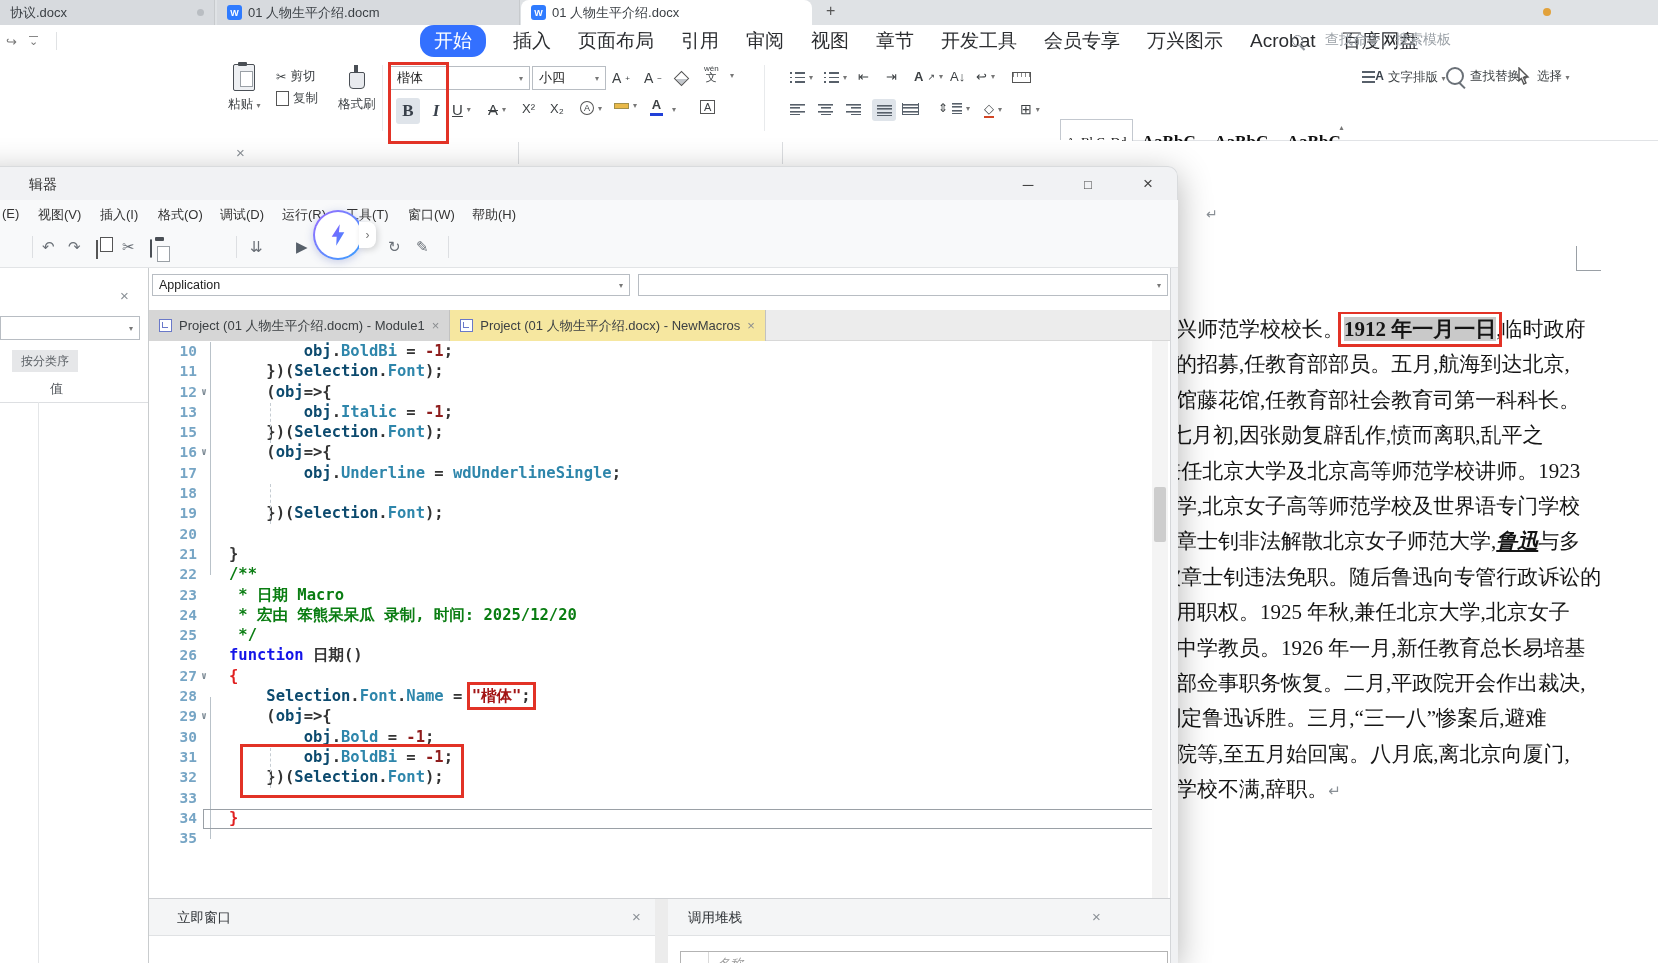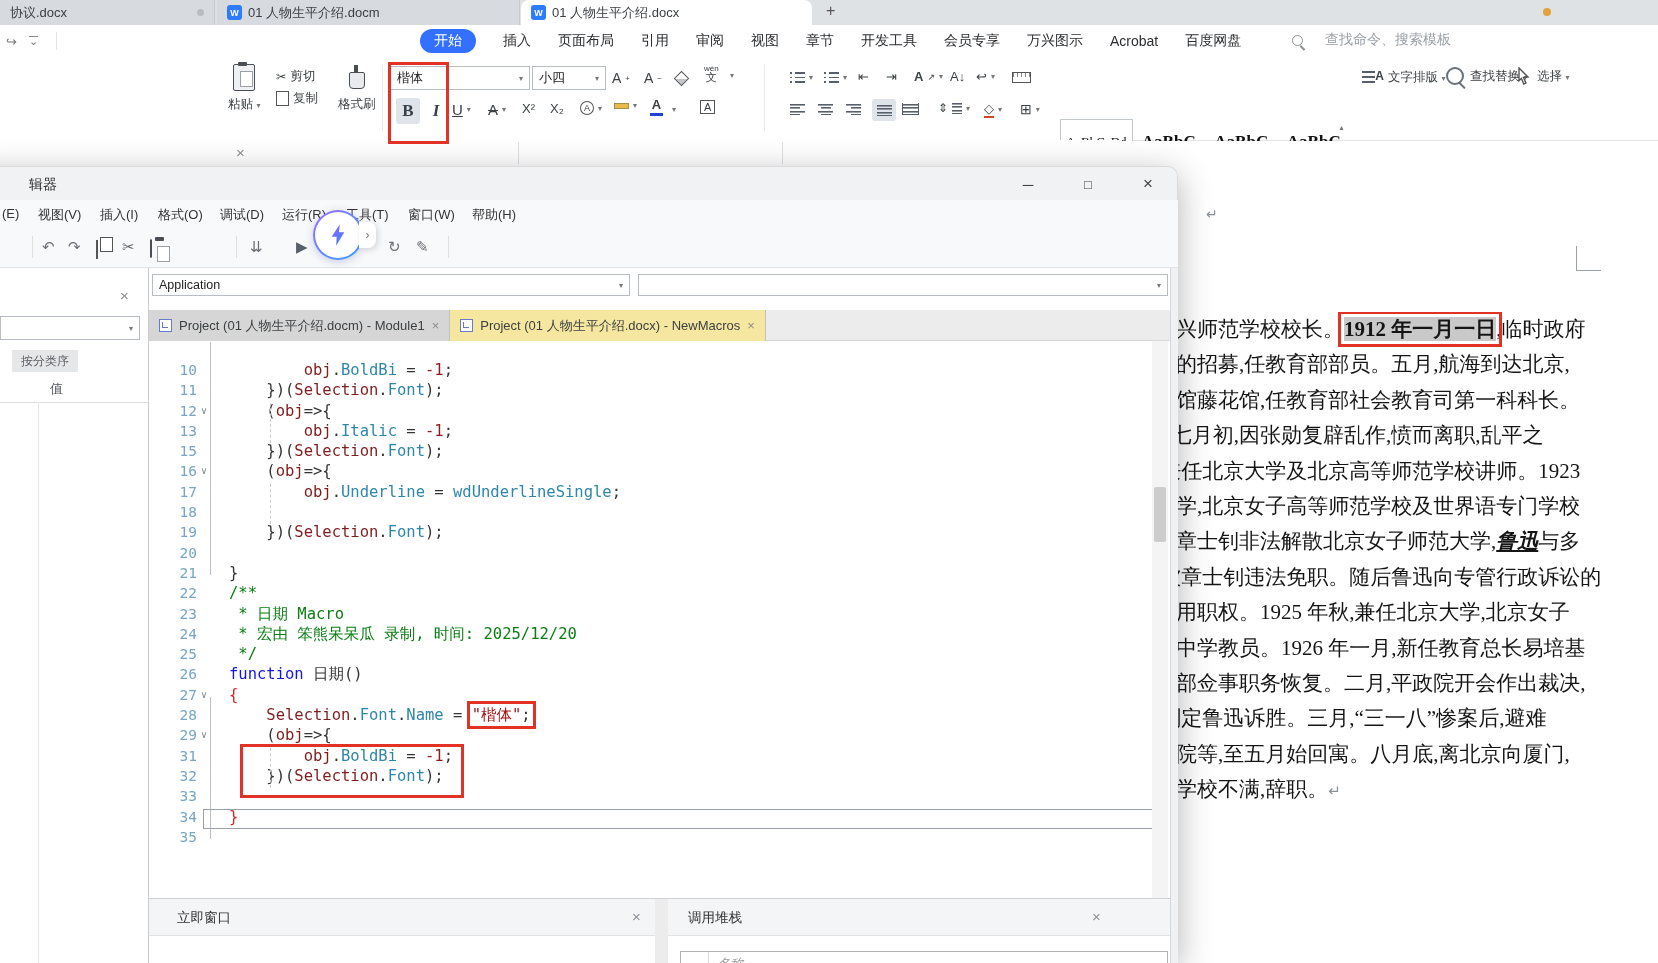--- a/index.html
+++ b/index.html
@@ -14,21 +14,21 @@
   .dtab.active{background:#ffffff;border-radius:8px 8px 0 0;}
   .wlogo{width:15px;height:15px;border-radius:3px;background:#2f7bff;color:#fff;font-size:9px;
          font-weight:bold;display:flex;align-items:center;justify-content:center;}
   .graydot{width:7px;height:7px;border-radius:50%;background:#b9bdc2;}
   .plus{position:absolute;left:826px;top:2px;font-size:16px;color:#555;}
   .amberdot{position:absolute;left:1543px;top:8px;width:8px;height:8px;border-radius:50%;background:#e2a23b;}
   
   .menurow{left:0;top:25px;width:1658px;height:32px;background:#fff;}
   .qat{position:absolute;left:0;top:0;height:32px;display:flex;align-items:center;gap:12px;padding-left:6px;color:#777;}
   .qat .sep{width:1px;height:18px;background:#e0e2e4;margin-left:6px;}
-  .rmenus{position:absolute;left:420px;top:0;height:32px;display:flex;align-items:center;gap:27px;font-size:14px;color:#2b2d30;}
+  .rmenus{position:absolute;left:420px;top:0;height:32px;display:flex;align-items:center;gap:27px;font-size:19px;color:#2b2d30;}
   .rmenu{cursor:default;white-space:nowrap;}
   .rmenu.active{background:#3370ff;color:#fff;border-radius:14px;padding:3px 14px;}
   .ribsearch{position:absolute;left:1292px;top:6px;display:flex;align-items:center;gap:22px;color:#9aa0a6;font-size:14px;}
   .mag{width:9px;height:9px;border:1.6px solid #8a9096;border-radius:50%;position:relative;}
   .mag::after{content:"";position:absolute;left:8px;top:9px;width:6px;height:1.6px;background:#8a9096;transform:rotate(45deg);transform-origin:0 0;}
   
   .ribbon{left:0;top:57px;width:1658px;height:83px;background:#fff;border-bottom:1px solid #e1e3e6;font-size:12.5px;color:#3c4043;}
   .rb{position:absolute;display:flex;align-items:center;gap:4px;white-space:nowrap;}
   .arr{font-size:8px;color:#777;}
   .combo{position:absolute;border:1px solid #b8bdc3;background:#fff;display:flex;align-items:center;
@@ -114,26 +114,26 @@
   
   .objcombo{left:152px;top:274px;width:478px;height:22px;z-index:4;font-size:12.5px;}
   .proccombo{left:638px;top:274px;width:530px;height:22px;z-index:4;}
   .ctabs{left:149px;top:310px;width:1021px;height:31px;background:#ececec;z-index:4;display:flex;border-bottom:1px solid #d8d8d8;box-sizing:border-box;}
   .ctab{height:31px;display:flex;align-items:center;gap:7px;padding:0 10px;font-size:13px;color:#3c4043;background:#d6d6d6;border-right:1px solid #c2c2c2;box-sizing:border-box;white-space:nowrap;}
   .ctab.active{background:#f6e7a0;}
   .ctabico{width:11px;height:11px;border:1px solid #6a79c9;position:relative;background:#fff;}
   .ctabico::after{content:"";position:absolute;left:2px;top:2px;width:5px;height:5px;border-left:1px solid #6a79c9;border-bottom:1px solid #6a79c9;}
   .ctab .x{color:#8a8d90;font-size:13px;}
   
-  .codearea{left:149px;top:360px;width:1003px;height:557px;background:#fff;z-index:4;overflow:hidden;}
+  .codearea{left:149px;top:341px;width:1003px;height:557px;background:#fff;z-index:4;overflow:hidden;font-weight:bold;}
   .cl{position:relative;height:20.3px;line-height:20.3px;font-family:"DejaVu Sans Mono",monospace;font-size:15.5px;white-space:pre;}
   .cl .ln{position:absolute;left:0;top:0;width:48px;text-align:right;color:#76a5c5;font-size:14.5px;}
   .cl .fold{position:absolute;left:52px;top:0;color:#7d8b96;font-size:10px;}
   .cl .code{position:absolute;left:80px;top:0;}
-  .c-p{color:#333;} .c-i{color:#7f1d1d;} .c-r{color:#2e86ab;} .c-n{color:#8f1d1d;}
+  .c-p{color:#333;} .c-i{color:#0c4a6e;} .c-r{color:#2e86ab;} .c-n{color:#8f1d1d;}
   .c-s{color:#a31515;} .c-c{color:#0a7d12;} .c-k{color:#1414e8;} .c-b{color:#e02020;}
   .inlinebox{outline:3px solid #e23226;outline-offset:2px;}
   .scopeline{position:absolute;width:1px;background:#b9c2c9;z-index:5;}
   .dashguide{position:absolute;width:0;border-left:1px dashed #c5ccd2;z-index:5;}
   .curline{left:203px;top:809px;width:957px;height:20px;border:1px solid #9aa0a6;z-index:5;box-sizing:border-box;}
   .vsb{left:1152px;top:341px;width:16px;height:557px;background:#f4f4f4;z-index:5;}
   .vsbthumb{position:absolute;left:2px;top:146px;width:12px;height:55px;background:#cdcdcd;border-radius:2px;}
   
   .botdiv{left:149px;top:898px;width:1021px;height:1px;background:#cfd1d4;z-index:5;}
   .panel{z-index:5;background:#fff;}
@@ -481,20 +481,21 @@
       <div class="cl"><span class="ln">20</span><span class="code"></span></div>
       <div class="cl"><span class="ln">21</span><span class="code"><span class="c-p">}</span></span></div>
       <div class="cl"><span class="ln">22</span><span class="code"><span class="c-c">/**</span></span></div>
       <div class="cl"><span class="ln">23</span><span class="code"><span class="c-c"> * 日期 Macro</span></span></div>
       <div class="cl"><span class="ln">24</span><span class="code"><span class="c-c"> * 宏由 笨熊呆呆瓜 录制, 时间: 2025/12/20</span></span></div>
       <div class="cl"><span class="ln">25</span><span class="code"><span class="c-c"> */</span></span></div>
       <div class="cl"><span class="ln">26</span><span class="code"><span class="c-k">function</span><span class="c-p"> 日期()</span></span></div>
       <div class="cl"><span class="ln">27</span><span class="fold">∨</span><span class="code"><span class="c-b">{</span></span></div>
       <div class="cl"><span class="ln">28</span><span class="code"><span class="c-p">    </span><span class="c-i">Selection</span><span class="c-p">.</span><span class="c-r">Font</span><span class="c-p">.</span><span class="c-r">Name</span><span class="c-p"> = </span><span class="inlinebox"><span class="c-s">"楷体"</span><span class="c-p">;</span></span></span></div>
       <div class="cl"><span class="ln">29</span><span class="fold">∨</span><span class="code"><span class="c-p">    (</span><span class="c-i">obj</span><span class="c-p">=&gt;{</span></span></div>
+      <div class="cl"><span class="ln">30</span><span class="code"><span class="c-p">        </span><span class="c-i">obj</span><span class="c-p">.</span><span class="c-r">Bold</span><span class="c-p"> = </span><span class="c-n">-1</span><span class="c-p">;</span></span></div>
       <div class="cl"><span class="ln">31</span><span class="code"><span class="c-p">        </span><span class="c-i">obj</span><span class="c-p">.</span><span class="c-r">BoldBi</span><span class="c-p"> = </span><span class="c-n">-1</span><span class="c-p">;</span></span></div>
       <div class="cl"><span class="ln">32</span><span class="code"><span class="c-p">    })(</span><span class="c-i">Selection</span><span class="c-p">.</span><span class="c-r">Font</span><span class="c-p">);</span></span></div>
       <div class="cl"><span class="ln">33</span><span class="code"></span></div>
       <div class="cl"><span class="ln">34</span><span class="code"><span class="c-b">}</span></span></div>
       <div class="cl"><span class="ln">35</span><span class="code"></span></div>
     </div>
 
   <div class="abs scopeline" style="left:210px;top:342px;height:233px;"></div>
   <div class="abs scopeline" style="left:210px;top:697px;height:142px;"></div>
   <div class="abs dashguide" style="left:270px;top:403px;height:40px;"></div>

